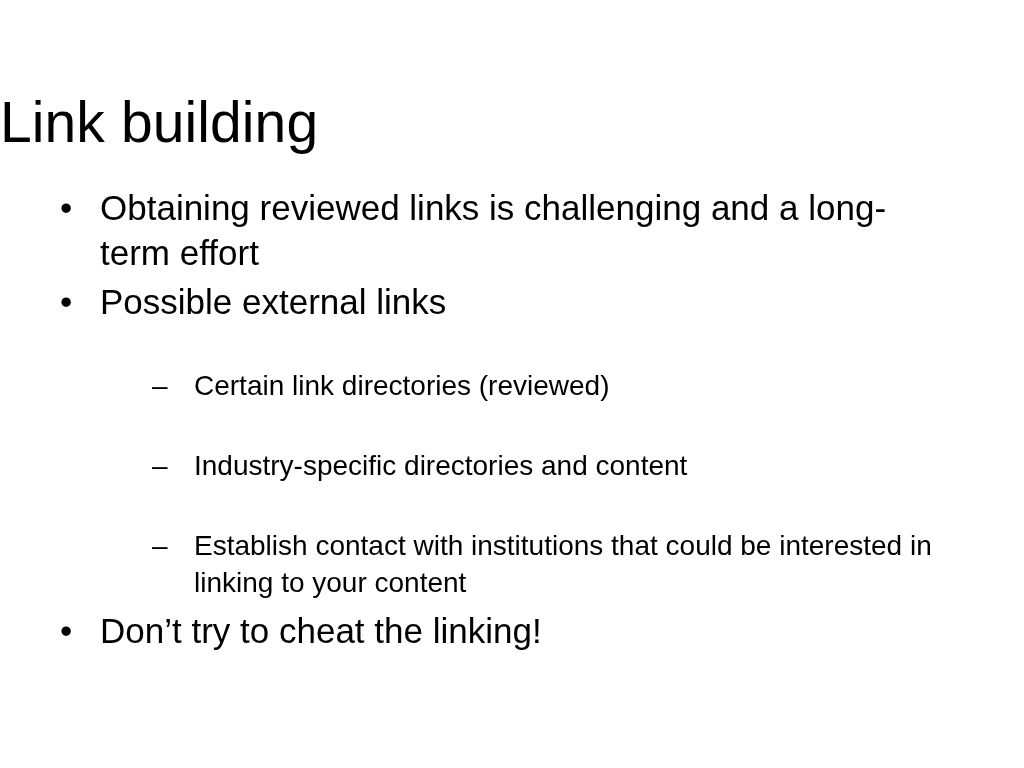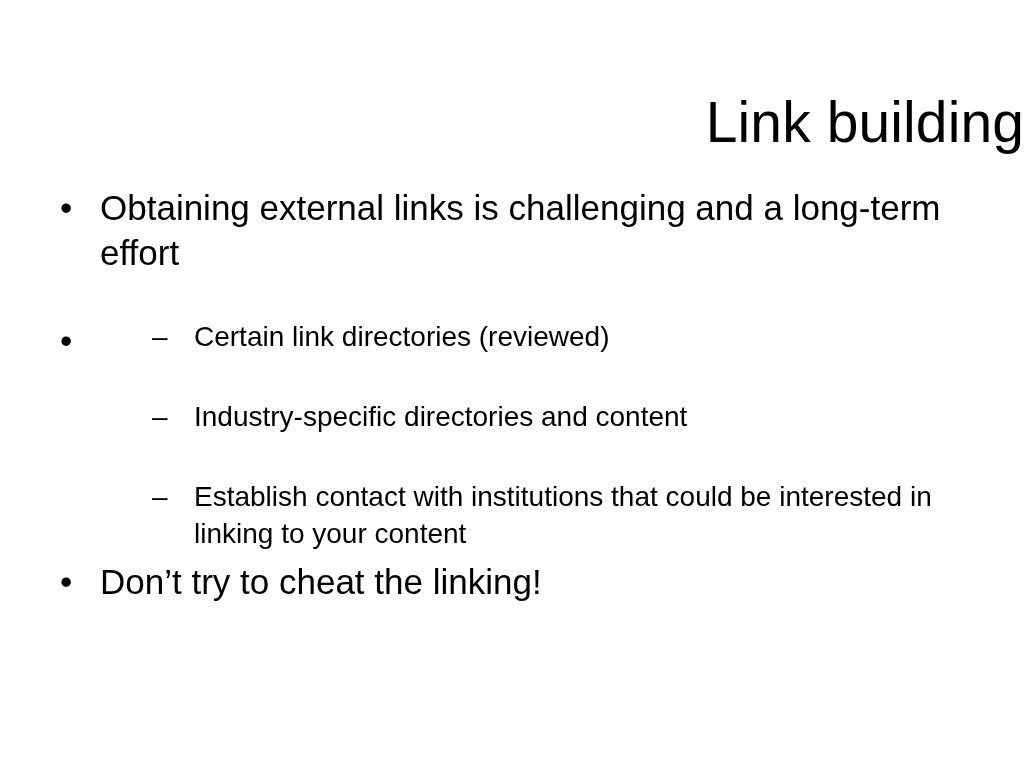--- a/index.html
+++ b/index.html
@@ -23,21 +23,21 @@
     background: #ffffff;
     box-sizing: border-box;
   }
 
   
   .slide-title {
     position: absolute;
     left: 0;
     top: 52px;
     width: 1024px;
-    text-align: right;
+    text-align: left;
     font-size: 57px;
     font-weight: 400;
     line-height: 1.15;
     letter-spacing: 0.1px;
     color: #000000;
     white-space: nowrap;
   }
 
   
   .body-content {
@@ -115,25 +115,26 @@
 
 <div class="slide" style="background: rgb(255, 255, 255); color: rgb(0, 0, 0);">
 
   <h1 class="slide-title">Link building</h1>
 
   <div class="body-content">
     <ul class="level1">
 
       <li class="bullet-l1">
         <span class="marker-l1">•</span>
-        <span class="text-l1">Obtaining external links is challenging and a long-term effort</span>
+        <span class="text-l1">Obtaining reviewed links is challenging and a long-term effort</span>
       </li>
 
       <li class="bullet-l1">
         <span class="marker-l1">•</span>
+        <span class="text-l1">Possible external links</span>
 
         <ul class="level2">
           <li class="bullet-l2">
             <span class="marker-l2">–</span>
             <span class="text-l2">Certain link directories (reviewed)</span>
           </li>
           <li class="bullet-l2">
             <span class="marker-l2">–</span>
             <span class="text-l2">Industry-specific directories and content</span>
           </li>

